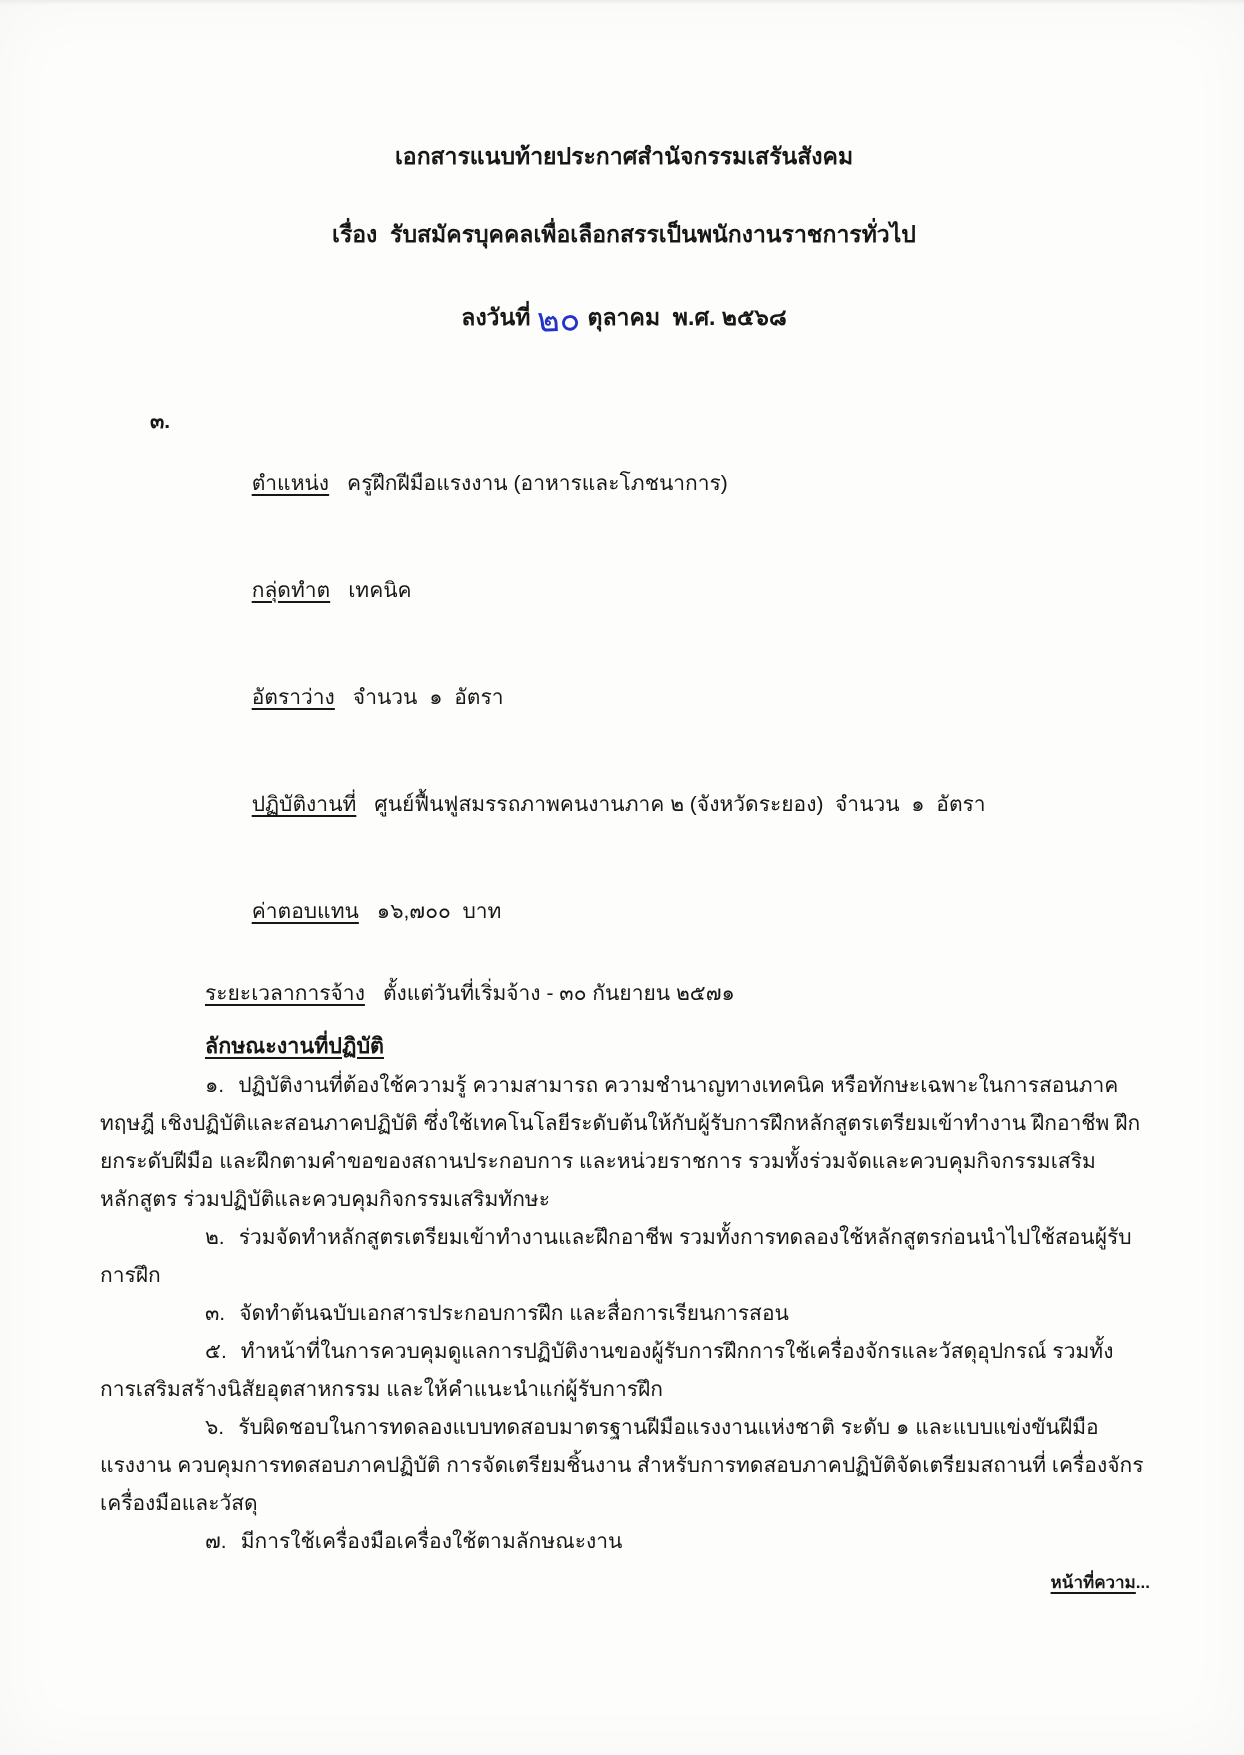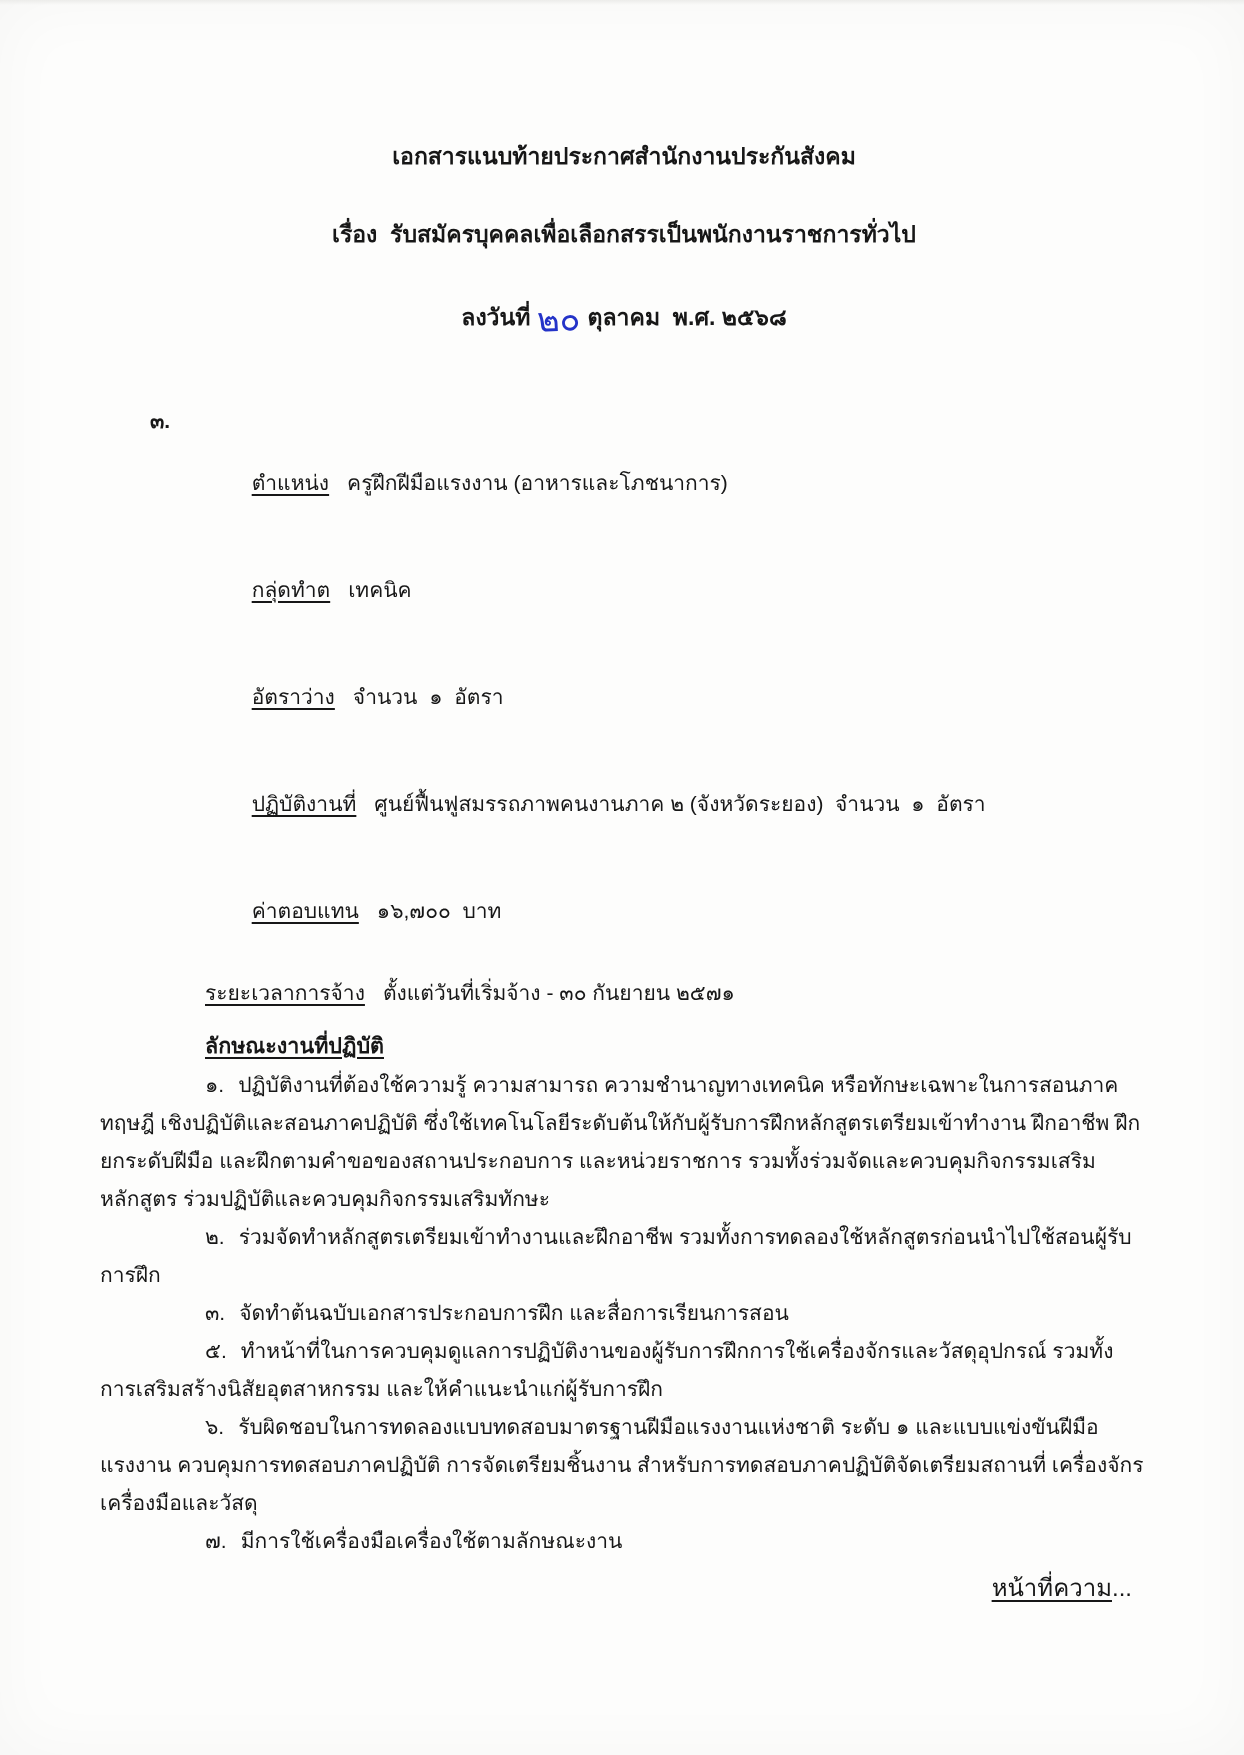--- a/index.html
+++ b/index.html
@@ -65,34 +65,34 @@
     font-size: 21.5px; line-height: 40px; font-weight: bold;
     text-decoration: underline; text-decoration-thickness: 2px; text-underline-offset: 4px;
   }
   .duty { margin: 0; font-size: 21px; line-height: 38px; text-indent: 105px; white-space: pre-wrap; }
   .duty-no { margin-right: 14px; }
 
   
   .page-footer {
     position: absolute;
     top: 1568px;
-    right: 112px;
-    font-size: 24px;
-    font-weight: normal;
+    right: 94px;
+    font-size: 17px;
+    font-weight: bold;
   }
   .footer-label { text-decoration: underline; text-decoration-thickness: 2px; text-underline-offset: 4px; }
 </style>
 </head>
 <body>
 
 <div class="page">
   <div class="content">
 
     <header class="doc-header">
-      <div class="title-line1">เอกสารแนบท้ายประกาศสำนักงานประกันสังคม</div>
+      <div class="title-line1">เอกสารแนบท้ายประกาศสำนัจกรรมเสรันสังคม</div>
       <div class="title-line2">เรื่อง  รับสมัครบุคคลเพื่อเลือกสรรเป็นพนักงานราชการทั่วไป</div>
       <div class="date-line"><span>ลงวันที่</span><span class="handwritten" style="color: rgb(36, 51, 200);">๒๐</span><span>ตุลาคม  พ.ศ. ๒๕๖๘</span></div>
     </header>
 
     <div class="fields">
       <div class="field-row">
         <span class="item-no">๓.</span>
         <span class="field-label">ตำแหน่ง</span><span class="field-value">ครูฝึกฝีมือแรงงาน (อาหารและโภชนาการ)</span>
       </div>
       <div class="field-row">

